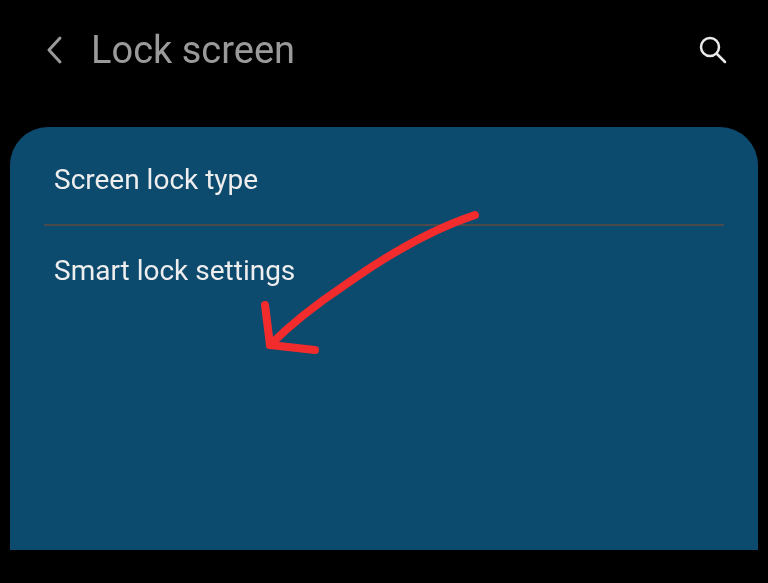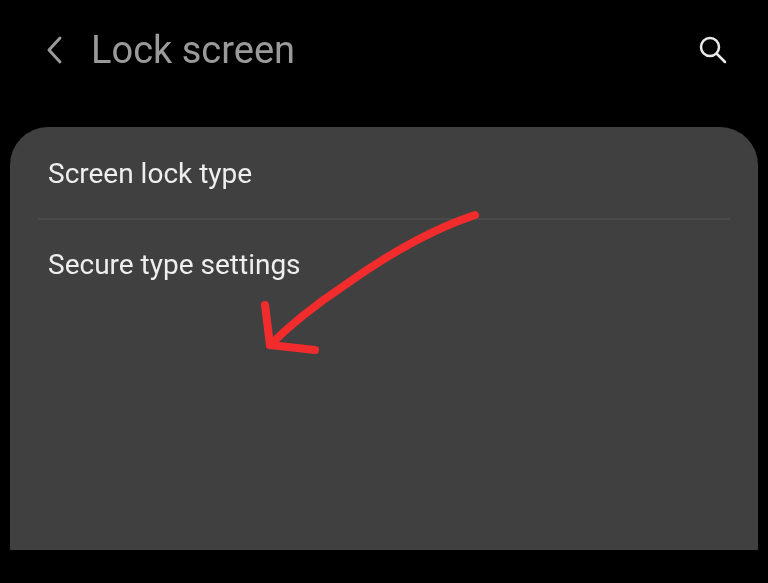--- a/index.html
+++ b/index.html
@@ -45,24 +45,24 @@
       color: #eaeaea;
       cursor: pointer;
       display: flex;
       align-items: center;
     }
     .search-btn svg {
       width: 30px;
       height: 30px;
     }
     .panel {
-      background: #404040;
+      background: #0c4a6e;
       border-radius: 38px 38px 0 0;
       margin: 35px 10px 0 10px;
-      padding: 2px;
+      padding: 8px;
       height: calc(100% - 160px);
     }
     .list-item {
       padding: 28px 36px;
       cursor: pointer;
     }
     .item-title {
       color: #eeeeee;
       font-size: 28px;
       font-weight: 400;
@@ -107,21 +107,21 @@
   </div>
 </div>
 
 <div class="panel">
   <div class="list-item">
     <div class="item-title">Screen lock type</div>
   </div>
   <div class="divider"></div>
   <div class="divider"></div>
   <div class="list-item">
-    <div class="item-title">Secure type settings</div>
+    <div class="item-title">Smart lock settings</div>
   </div>
 </div>
 
 <svg class="annotation-arrow" viewBox="0 0 250 170">
   <path d="M 230 10 Q 170 30 100 80 Q 55 110 25 140" stroke="#f22c2c" stroke-width="8" fill="none" stroke-linecap="round"></path>
   <path d="M 25 140 L 20 100" stroke="#f22c2c" stroke-width="8" fill="none" stroke-linecap="round"></path>
   <path d="M 25 140 L 70 145" stroke="#f22c2c" stroke-width="8" fill="none" stroke-linecap="round"></path>
 </svg>
 
 </body></html>

